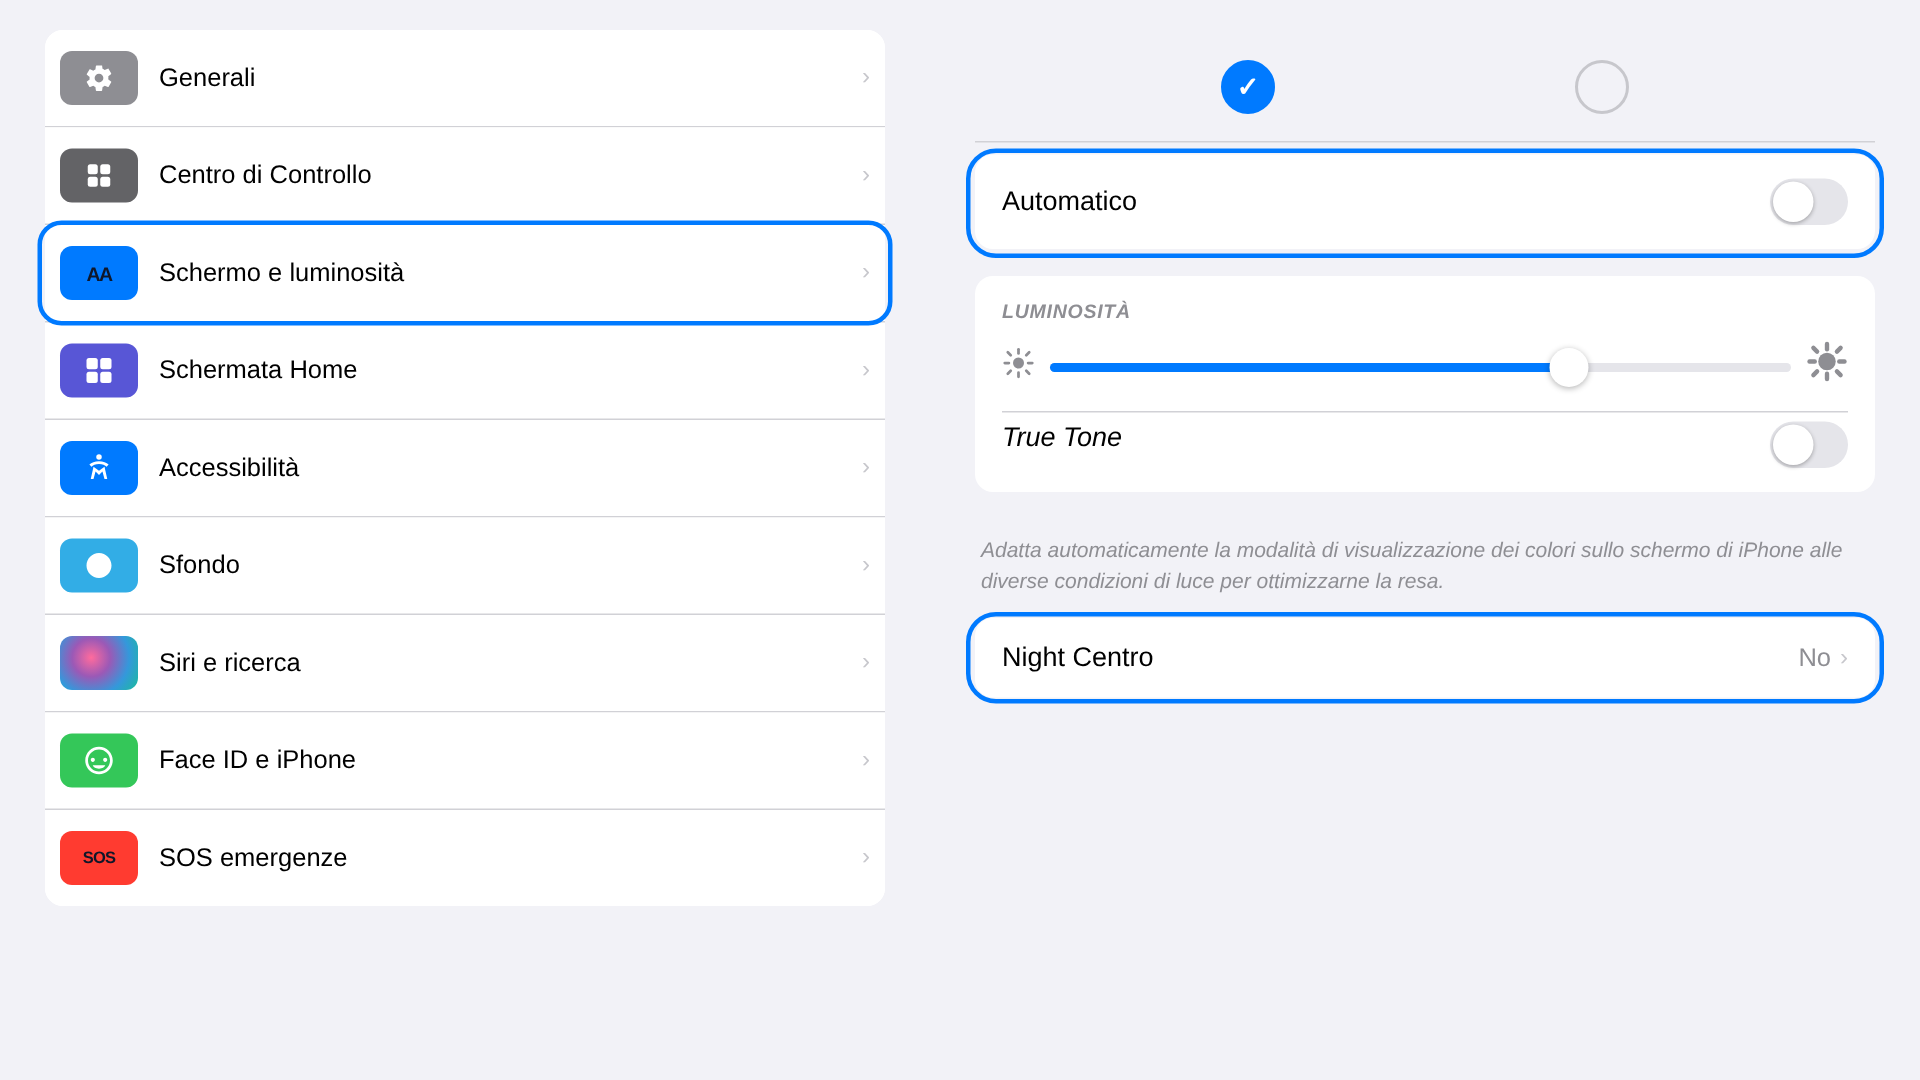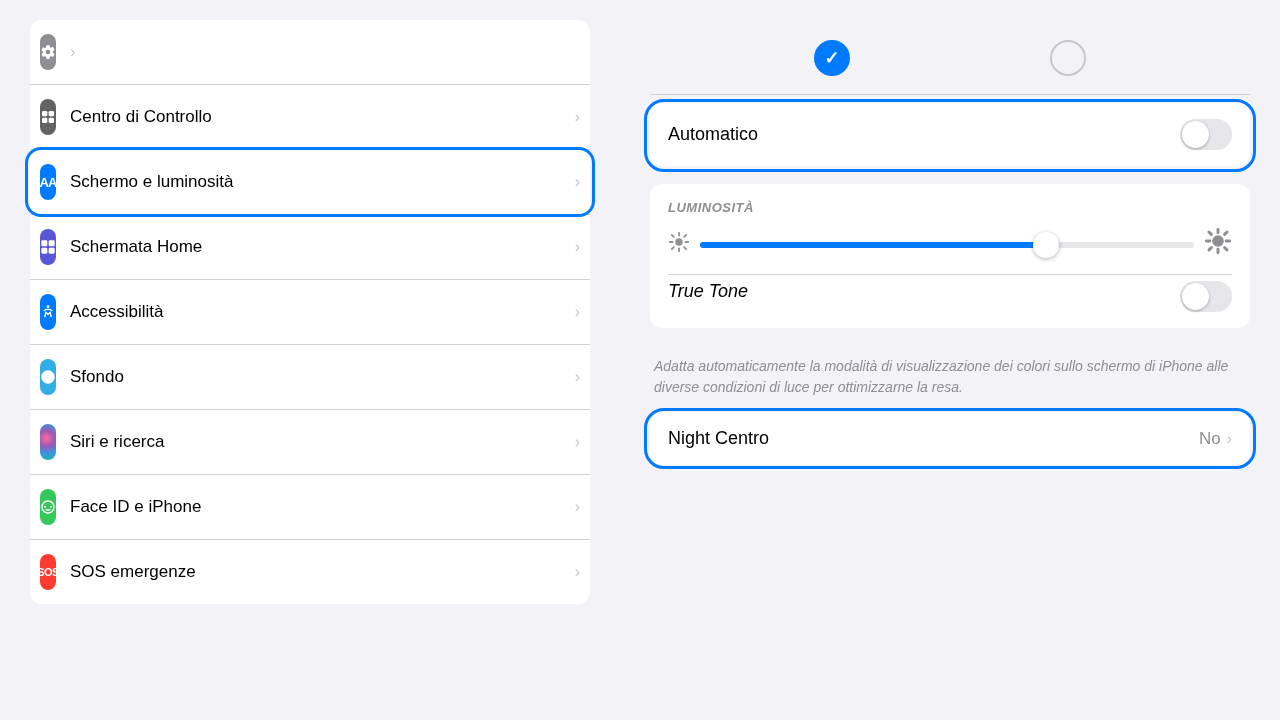--- a/index.html
+++ b/index.html
@@ -29,30 +29,30 @@
       border-bottom: 1px solid #d1d1d6;
       cursor: pointer;
       position: relative;
       background: white;
       border-radius: 0;
     }
     .menu-item:first-child { border-radius: 12px 12px 0 0; }
     .menu-item:last-child { border-radius: 0 0 12px 12px; border-bottom: none; }
 
     .menu-item-icon {
-      width: 16px;
+      width: 52px;
       height: 36px;
       border-radius: 8px;
       display: flex;
       align-items: center;
       justify-content: center;
       margin-right: 14px;
       flex-shrink: 0;
       font-size: 20px;
-      color: #ffffff;
+      color: #0f172a;
     }
 
     .menu-item-label {
       flex: 1;
       font-size: 17px;
       color: #000;
     }
 
     .menu-item-chevron {
       color: #c7c7cc;
@@ -289,20 +289,21 @@
 
 <div class="left-panel">
   <div style="display:flex; flex-direction:column; background:white; border-radius:12px; overflow:visible;">
 
     <div class="menu-item">
       <div class="menu-item-icon bg-gray">
         <svg width="20" height="20" viewBox="0 0 24 24" fill="white">
           <path d="M12 15.5A3.5 3.5 0 018.5 12 3.5 3.5 0 0112 8.5a3.5 3.5 0 013.5 3.5 3.5 3.5 0 01-3.5 3.5m7.43-2.92c.04-.32.07-.64.07-.98s-.03-.67-.07-1l2.16-1.68c.19-.15.24-.42.12-.64l-2.04-3.54c-.12-.22-.39-.3-.61-.22l-2.55 1.02c-.52-.4-1.08-.73-1.69-.98l-.38-2.71C14.46 2.18 14.25 2 14 2h-4c-.25 0-.46.18-.49.42l-.38 2.71c-.61.25-1.17.59-1.69.98L4.89 5.09c-.22-.08-.49 0-.61.22L2.24 8.85c-.13.22-.07.49.12.64l2.15 1.68c-.04.33-.07.67-.07 1s.03.65.07.98L2.36 14.83c-.19.15-.24.42-.12.64l2.04 3.54c.12.22.39.3.61.22l2.55-1.02c.52.4 1.08.73 1.69.98l.38 2.71c.03.24.24.42.49.42h4c.25 0 .46-.18.49-.42l.38-2.71c.61-.25 1.17-.58 1.69-.98l2.55 1.02c.22.08.49 0 .61-.22l2.04-3.54c.12-.22.07-.49-.12-.64l-2.15-1.68z"></path>
         </svg>
       </div>
+      <span class="menu-item-label">Generali</span>
       <span class="menu-item-chevron">›</span>
     </div>
 
     <div class="menu-item">
       <div class="menu-item-icon bg-gray2" style="font-size:16px;">
         <svg width="20" height="20" viewBox="0 0 24 24" fill="white">
           <rect x="3" y="3" width="8" height="8" rx="2"></rect>
           <rect x="13" y="3" width="8" height="8" rx="2"></rect>
           <rect x="3" y="13" width="8" height="8" rx="2"></rect>
           <rect x="13" y="13" width="8" height="8" rx="2"></rect>

